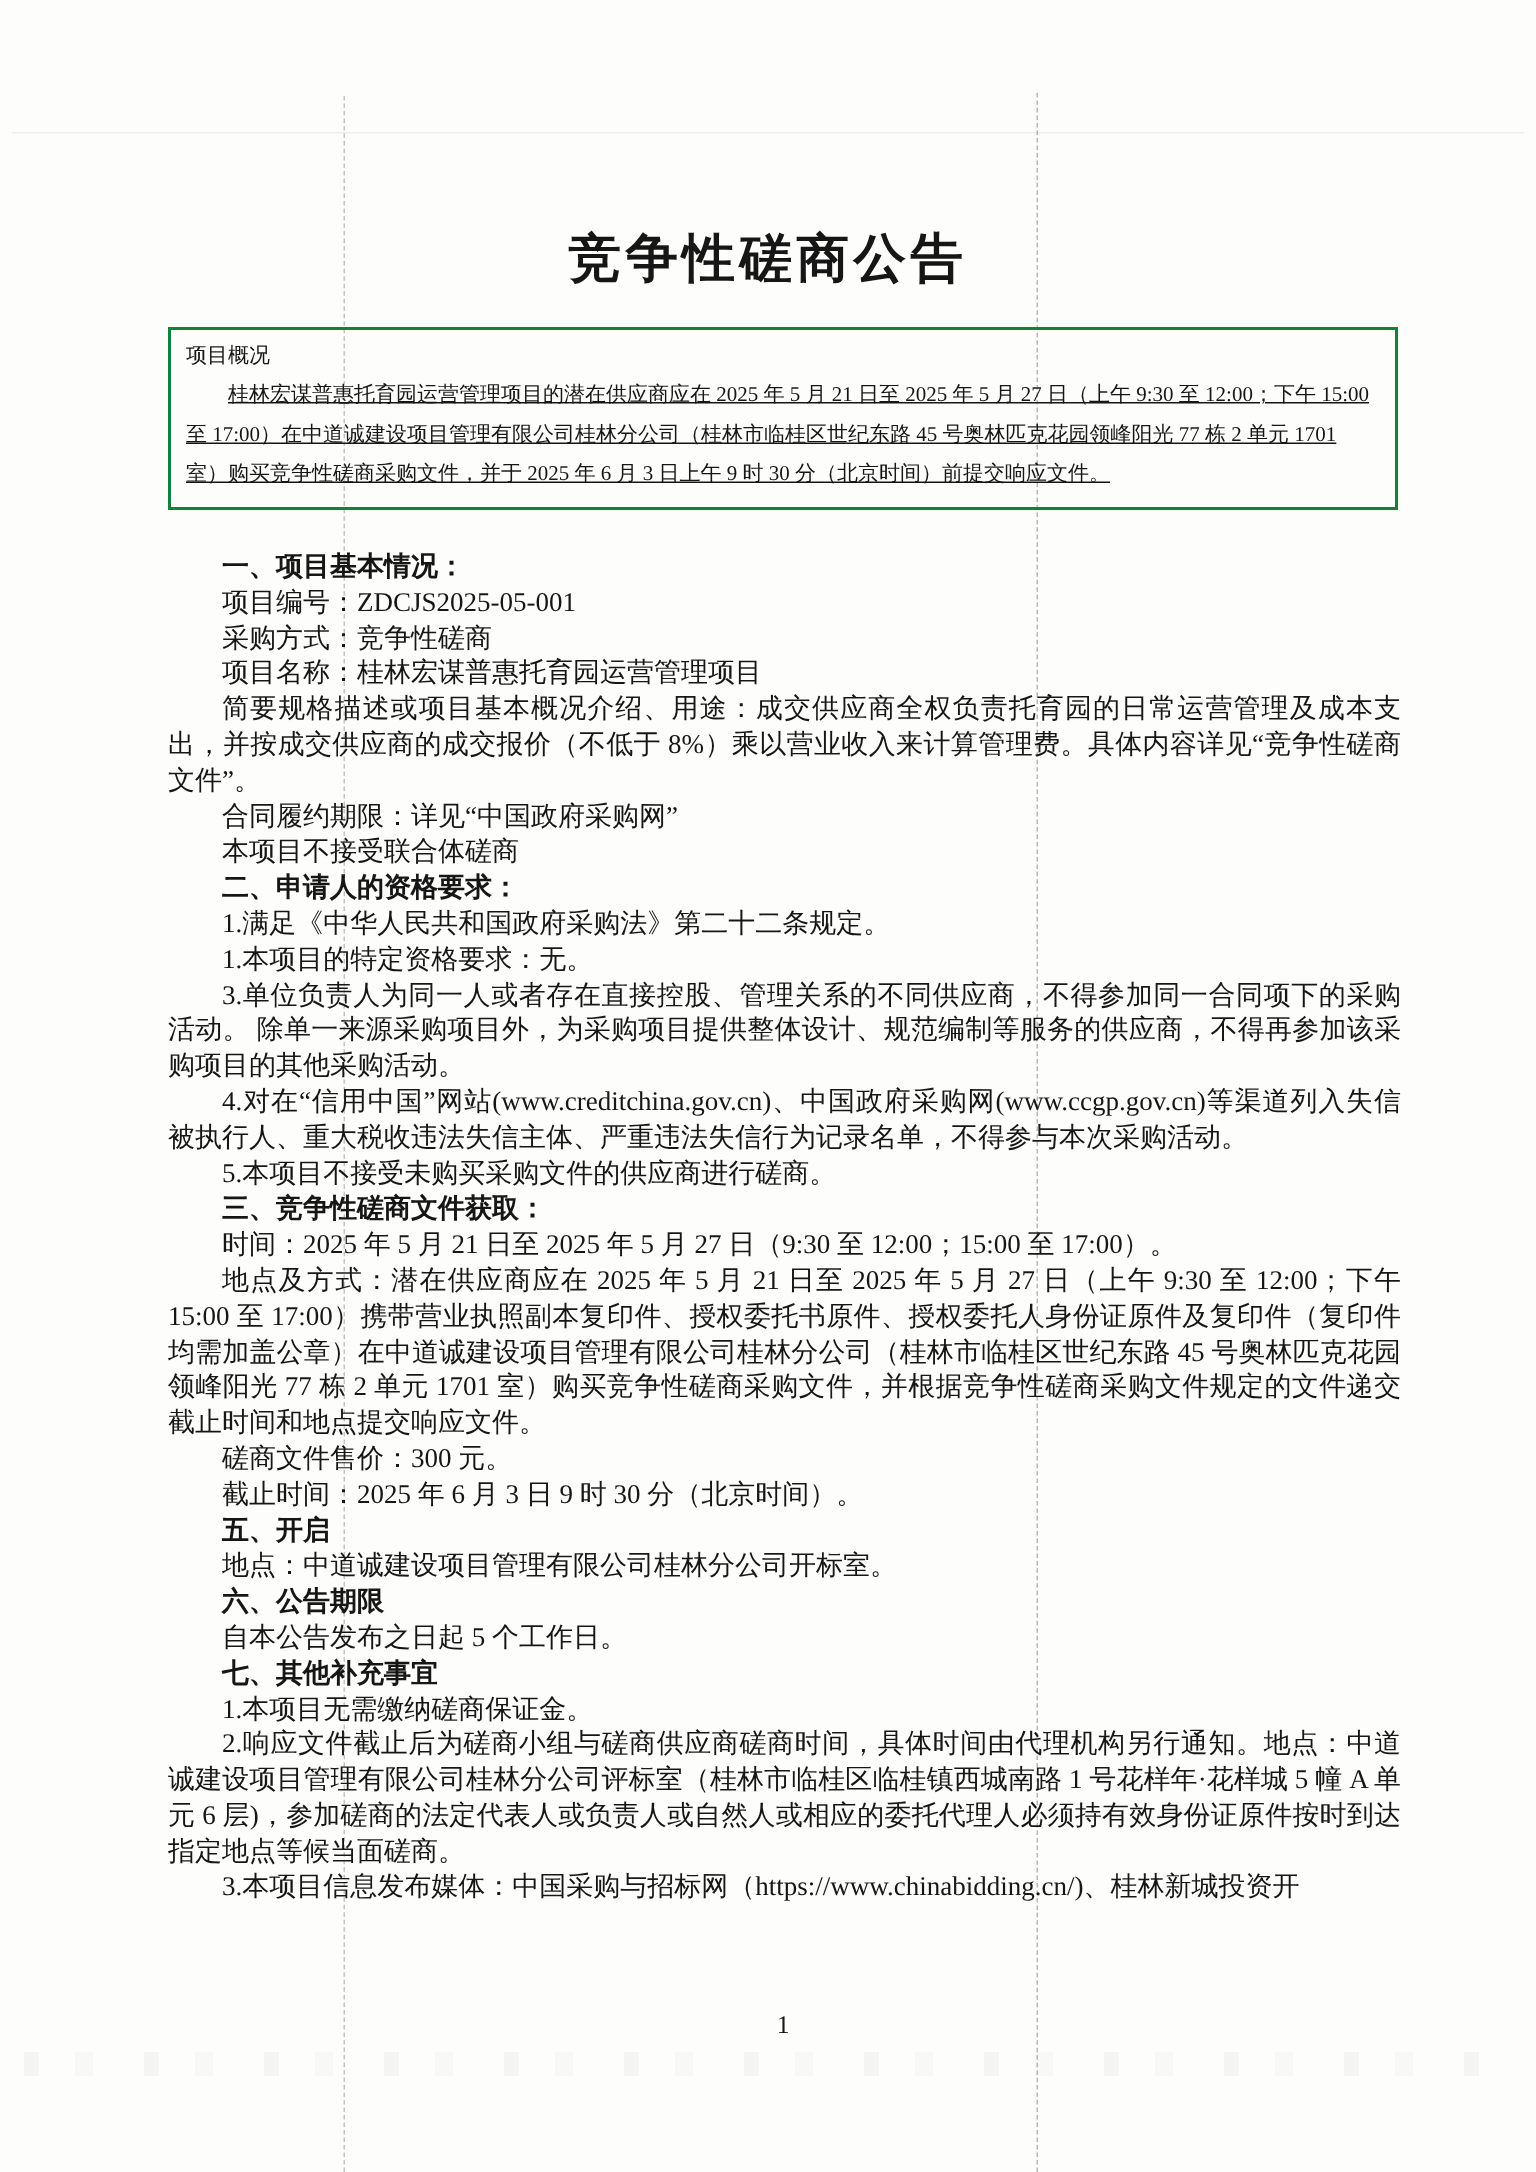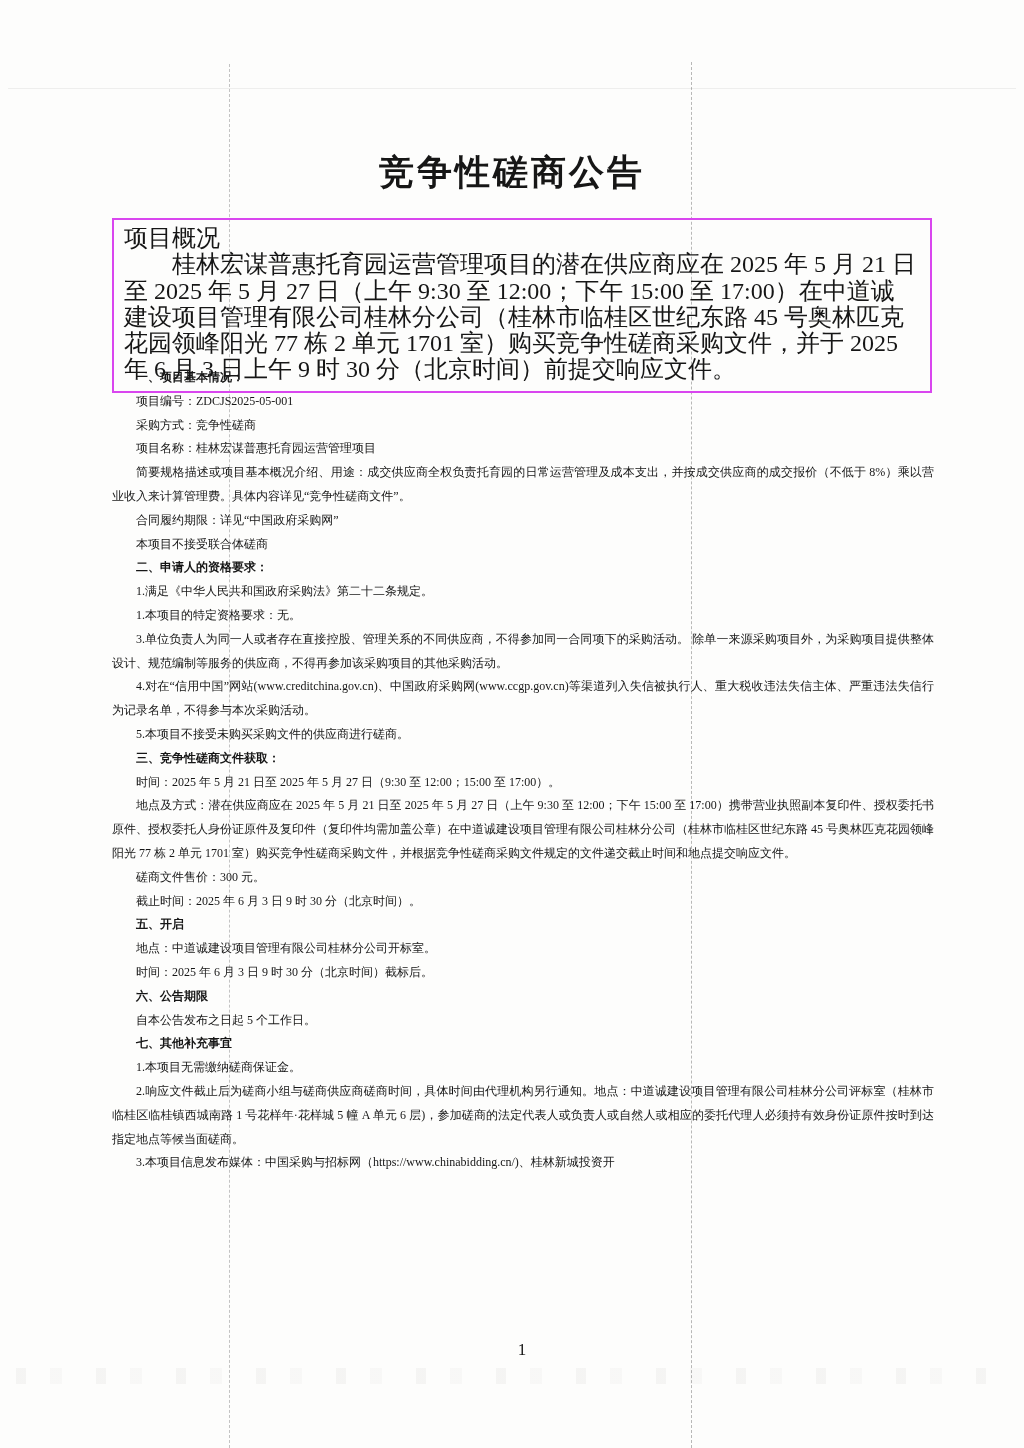--- a/index.html
+++ b/index.html
@@ -53,35 +53,35 @@
     font-weight: bold;
     letter-spacing: 3px;
   }
 
   
   .overview-box {
     position: absolute;
     top: 218px; left: 112px;
     width: 820px;
     box-sizing: border-box;
-    border: 2px solid #d946ef;
+    border: 2px solid #15803d;
     padding: 5px 12px 8px 10px;
-    font-size: 24px;
+    font-size: 14px;
     line-height: 26.3px;
   }
   .overview-box .box-heading { text-indent: 0; }
-  .overview-box .box-para    { text-indent: 2em; }
+  .overview-box .box-para    { text-indent: 2em; text-decoration: underline; }
   .overview-box p { margin: 0; }
 
   
   .doc-body {
     position: absolute;
     top: 366px; left: 112px;
     width: 822px;
-    font-size: 12px;
+    font-size: 18px;
     line-height: 23.8px;
     text-align: justify;
   }
   .doc-body p.line {
     margin: 0;
     text-indent: 2em;
   }
   .doc-body p.sec { font-weight: bold; }
 
   
@@ -122,21 +122,20 @@
     <p class="line">3.单位负责人为同一人或者存在直接控股、管理关系的不同供应商，不得参加同一合同项下的采购活动。 除单一来源采购项目外，为采购项目提供整体设计、规范编制等服务的供应商，不得再参加该采购项目的其他采购活动。</p>
     <p class="line">4.对在“信用中国”网站(www.creditchina.gov.cn)、中国政府采购网(www.ccgp.gov.cn)等渠道列入失信被执行人、重大税收违法失信主体、严重违法失信行为记录名单，不得参与本次采购活动。</p>
     <p class="line">5.本项目不接受未购买采购文件的供应商进行磋商。</p>
     <p class="line sec">三、竞争性磋商文件获取：</p>
     <p class="line">时间：2025 年 5 月 21 日至 2025 年 5 月 27 日（9:30 至 12:00；15:00 至 17:00）。</p>
     <p class="line">地点及方式：潜在供应商应在 2025 年 5 月 21 日至 2025 年 5 月 27 日（上午 9:30 至 12:00；下午 15:00 至 17:00）携带营业执照副本复印件、授权委托书原件、授权委托人身份证原件及复印件（复印件均需加盖公章）在中道诚建设项目管理有限公司桂林分公司（桂林市临桂区世纪东路 45 号奥林匹克花园领峰阳光 77 栋 2 单元 1701 室）购买竞争性磋商采购文件，并根据竞争性磋商采购文件规定的文件递交截止时间和地点提交响应文件。</p>
     <p class="line">磋商文件售价：300 元。</p>
     <p class="line">截止时间：2025 年 6 月 3 日 9 时 30 分（北京时间）。</p>
     <p class="line sec">五、开启</p>
     <p class="line">地点：中道诚建设项目管理有限公司桂林分公司开标室。</p>
-    <p class="line">时间：2025 年 6 月 3 日 9 时 30 分（北京时间）截标后。</p>
     <p class="line sec">六、公告期限</p>
     <p class="line">自本公告发布之日起 5 个工作日。</p>
     <p class="line sec">七、其他补充事宜</p>
     <p class="line">1.本项目无需缴纳磋商保证金。</p>
     <p class="line">2.响应文件截止后为磋商小组与磋商供应商磋商时间，具体时间由代理机构另行通知。地点：中道诚建设项目管理有限公司桂林分公司评标室（桂林市临桂区临桂镇西城南路 1 号花样年·花样城 5 幢 A 单元 6 层)，参加磋商的法定代表人或负责人或自然人或相应的委托代理人必须持有效身份证原件按时到达指定地点等候当面磋商。</p>
     <p class="line">3.本项目信息发布媒体：中国采购与招标网（https://www.chinabidding.cn/)、桂林新城投资开</p>
   </div>
 
 <div class="page-footer">
   <span>1</span>

